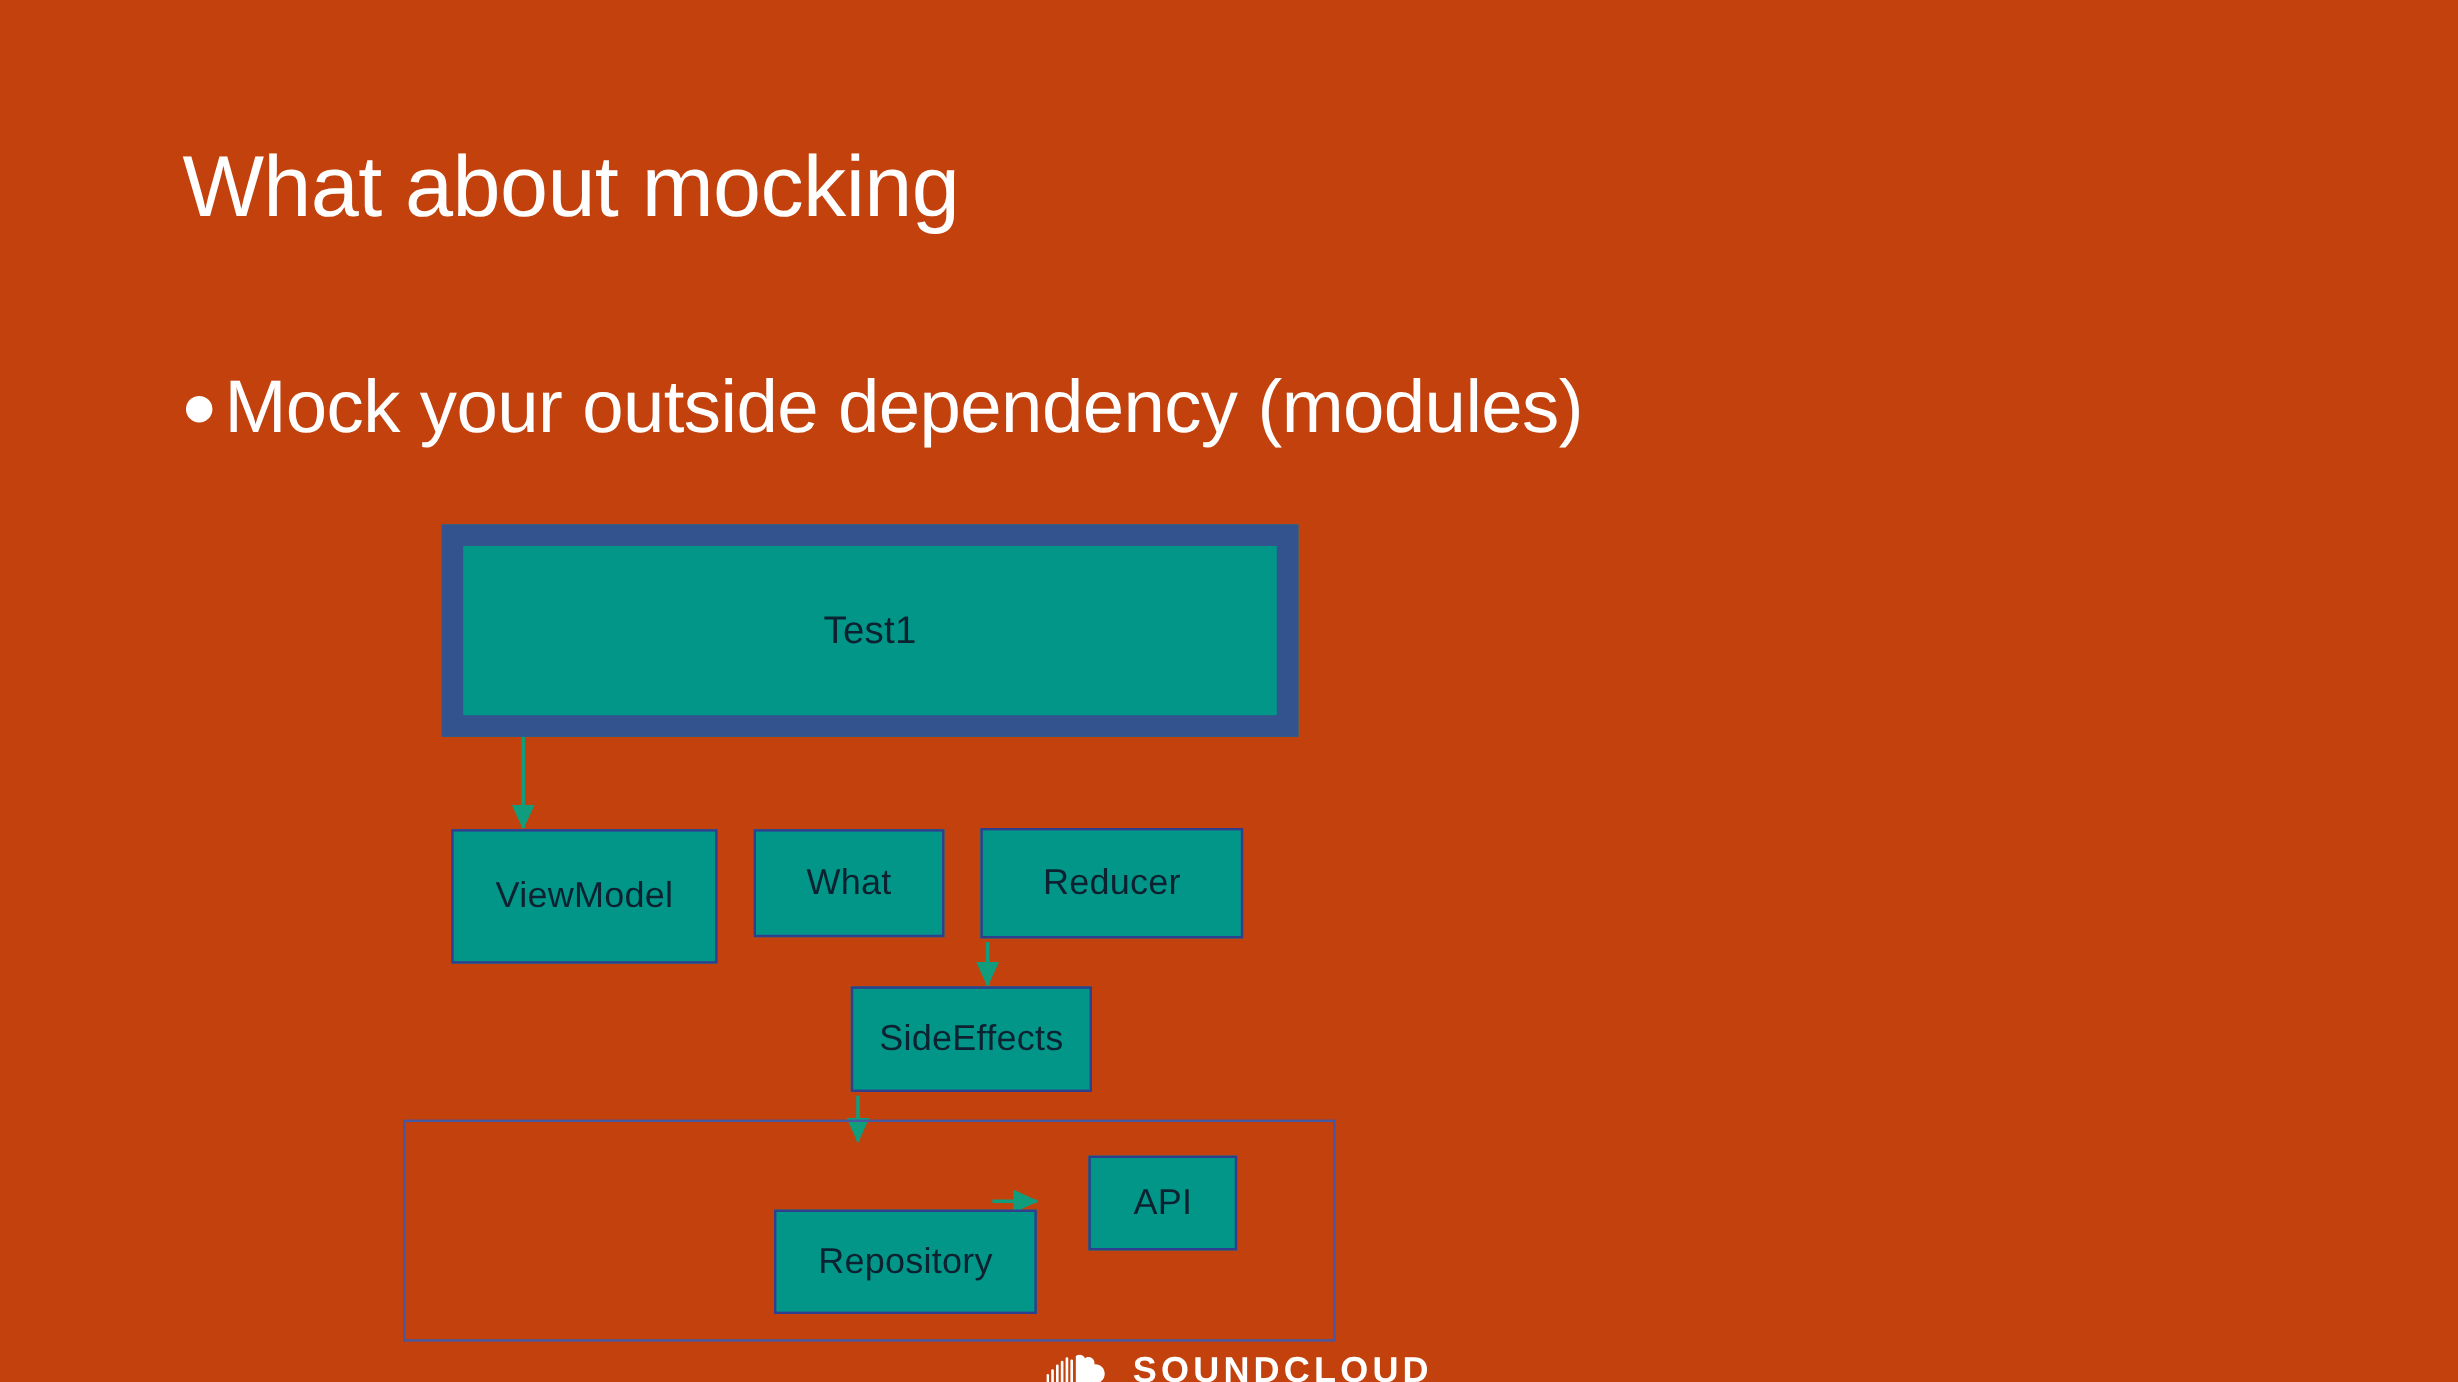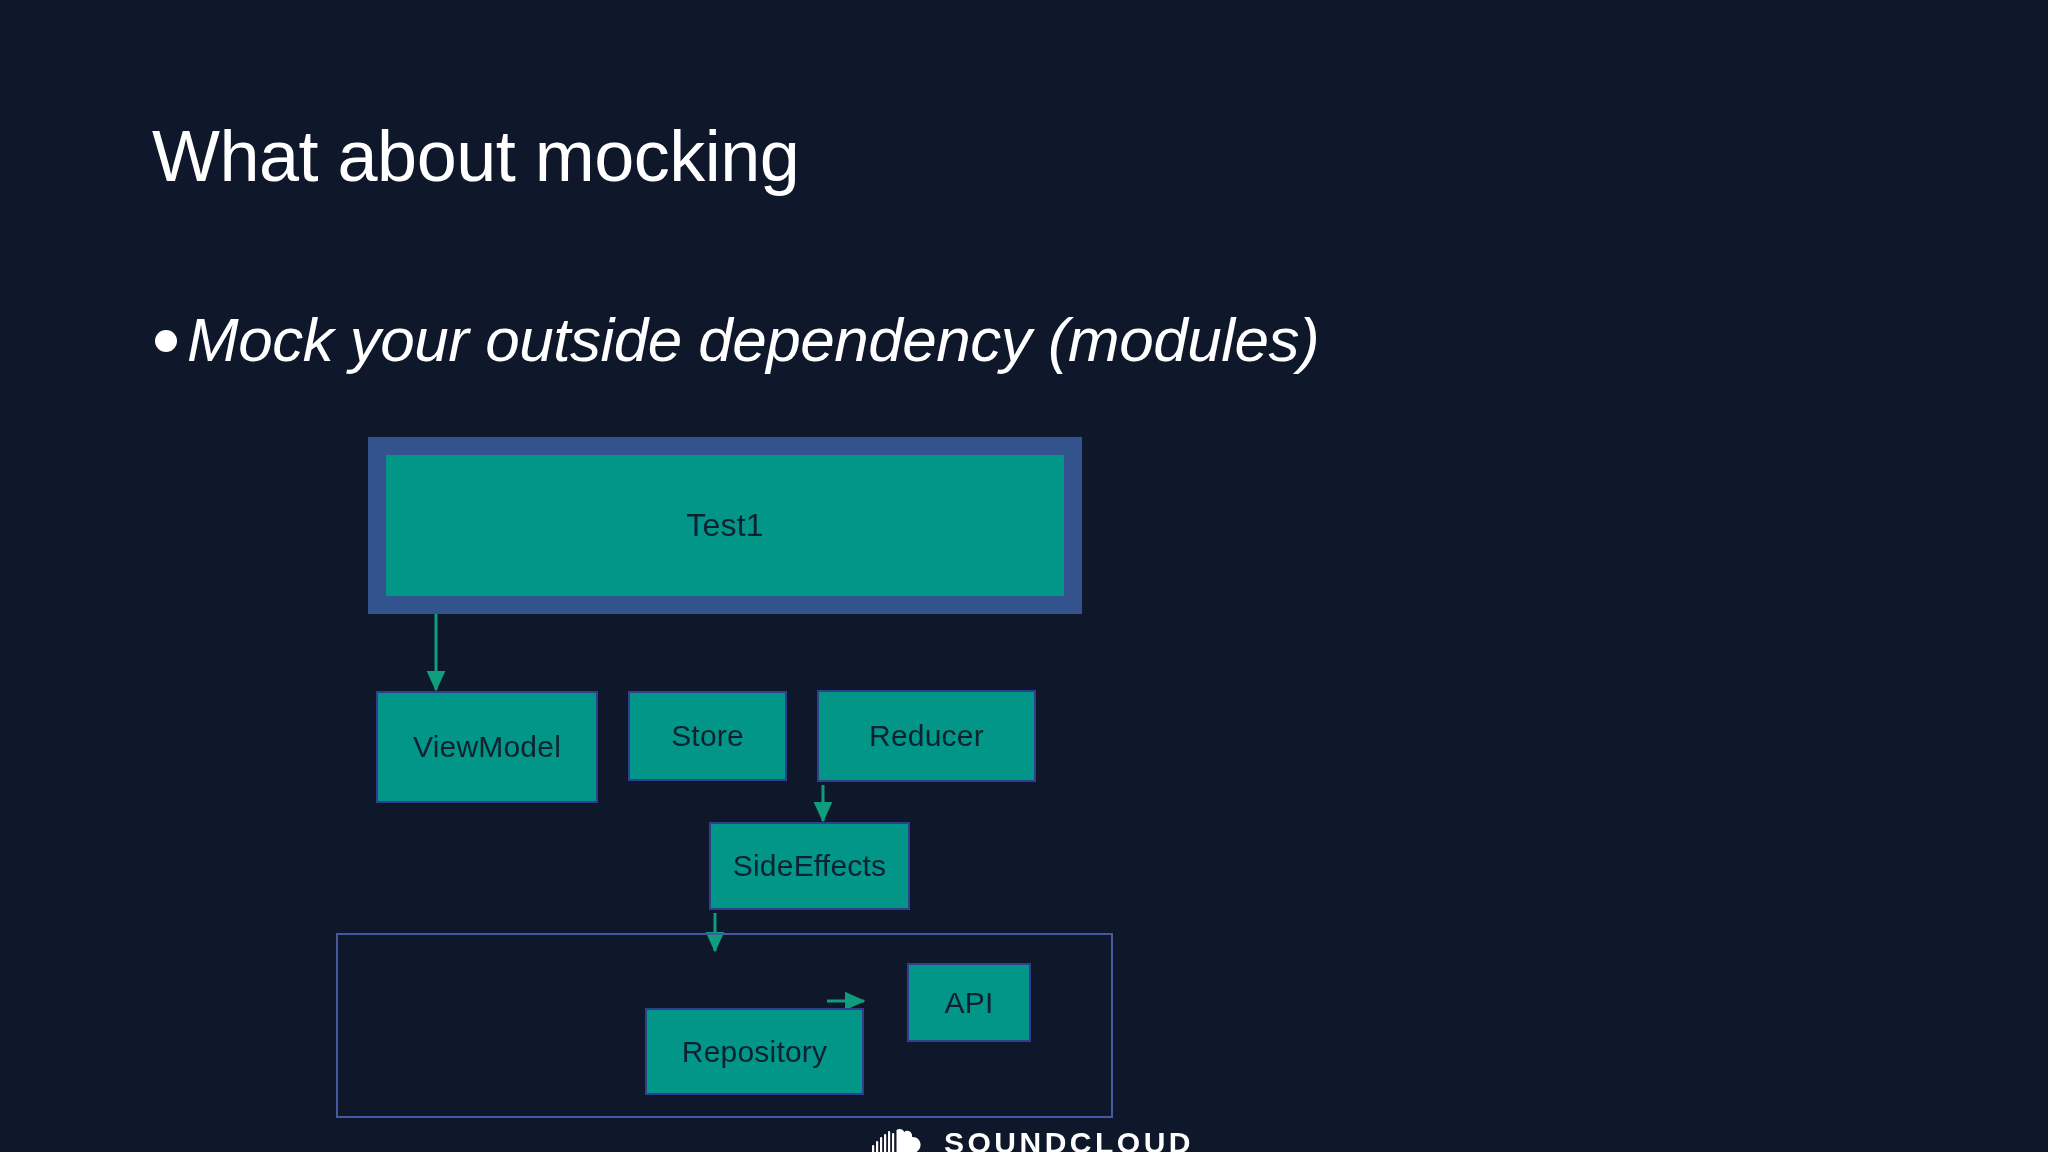--- a/index.html
+++ b/index.html
@@ -10,21 +10,21 @@
   body {
     width: 2048px;
     height: 1152px;
     overflow: hidden;
     font-family: "Liberation Sans", sans-serif;
     position: relative;
   }
   .slide {
     position: absolute;
     inset: 0;
-    background: #0f172a;
+    background: #c2410c;
   }
 
   
   .slide-title {
     position: absolute;
     left: 152px;
     top: 113px;
     font-size: 72px;
     line-height: 86px;
     color: #ffffff;
@@ -32,21 +32,20 @@
     letter-spacing: -0.5px;
     white-space: nowrap;
   }
   .bullet-row {
     position: absolute;
     left: 155px;
     top: 302px;
     display: flex;
     align-items: flex-start;
     white-space: nowrap;
-    font-style: italic;
   }
   .bullet-dot {
     width: 22px;
     height: 22px;
     border-radius: 50%;
     background: #ffffff;
     margin-top: 28px;
     margin-right: 10px;
     flex: 0 0 auto;
   }
@@ -198,21 +197,21 @@
 
     <div class="node node-test1">
       <span>Test1</span>
     </div>
 
     <div class="node node-viewmodel">
       <span>ViewModel</span>
     </div>
 
     <div class="node node-store">
-      <span>Store</span>
+      <span>What</span>
     </div>
 
     <div class="node node-reducer">
       <span>Reducer</span>
     </div>
 
     <div class="node node-sideeffects">
       <span>SideEffects</span>
     </div>
 

